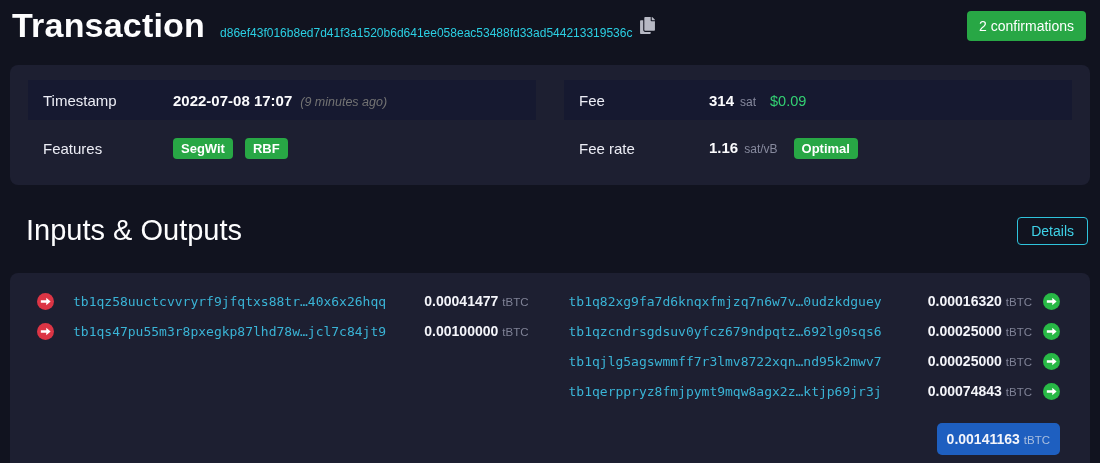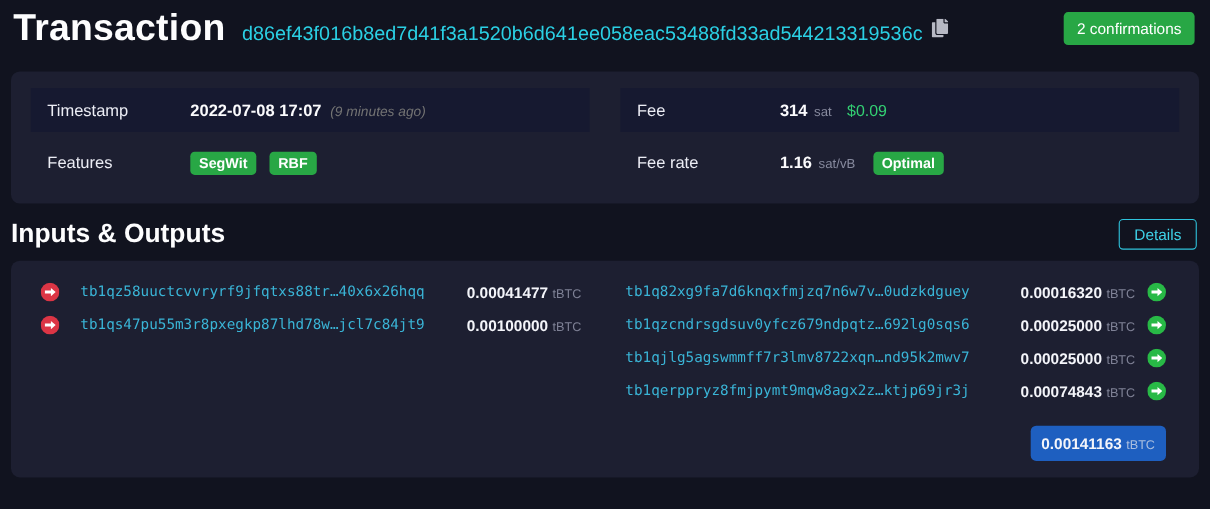--- a/index.html
+++ b/index.html
@@ -5,21 +5,21 @@
   html,body{margin:0;padding:0;background:#11131f;}
   .page{position:relative;width:1100px;height:463px;overflow:hidden;
         background:var(--page-bg,#11131f);color:#f2f3f9;
         font-family:"Liberation Sans",sans-serif;}
 
   
   .hdr{display:flex;align-items:flex-start;justify-content:space-between;
        padding:7px 14px 0 12px;height:50px;}
   .title-group{display:flex;align-items:baseline;}
   .title{margin:0;font-size:34px;font-weight:700;letter-spacing:.2px;color:#fdfdfe;line-height:1.1;}
-  .txid{font-size:18px;color:var(--txid-cyan,#2bd0e4);margin-left:15px;cursor:pointer;}
+  .txid{font-size:12px;color:var(--txid-cyan,#2bd0e4);margin-left:15px;cursor:pointer;}
   .copy-btn{margin-left:8px;align-self:center;background:none;border:none;padding:0;cursor:pointer;line-height:0;}
   .copy-btn svg{width:15px;height:17px;fill:#b7b9c4;}
   .conf-badge{margin-top:4px;background:var(--green,#28a745);color:#fff;
               font-size:14px;padding:7px 12px;border-radius:4px;white-space:nowrap;cursor:pointer;}
 
   
   .summary-box{margin:8px 10px 0 10px;background:var(--box-bg,#1d1f31);border-radius:8px;
                padding:15px 18px;display:flex;gap:28px;height:90px;}
   .summary-col{flex:1;display:flex;flex-direction:column;gap:8px;}
   .srow{display:flex;align-items:center;height:40px;padding:0 15px;font-size:15px;}
@@ -31,21 +31,21 @@
   .val-rel{font-size:12.5px;font-style:italic;color:#737373;margin-left:2px;}
   .val-fiat{color:var(--fiat-green,#33d073);font-size:14.5px;margin-left:8px;}
   .pill{background:var(--green,#28a745);color:#fff;font-size:13px;font-weight:700;
         padding:4px 8px;border-radius:4px;line-height:1;}
   .pill + .pill{margin-left:6px;}
   .pill.opt{margin-left:10px;}
 
   
   .io-hdr{display:flex;align-items:center;justify-content:space-between;
           margin:14px 12px 10px 10px;}
-  .io-title{margin:0;font-size:24px;font-weight:700;color:#fdfdfe;line-height:1.1;}
+  .io-title{margin:16px;font-size:29px;font-weight:400;color:#fdfdfe;line-height:1.1;}
   .details-btn{background:transparent;border:1.5px solid var(--cyan,#2fc3dc);
                color:var(--cyan-bright,#3fd2e8);font-size:14px;padding:5px 13px;
                border-radius:4px;cursor:pointer;font-family:inherit;}
 
   
   .io-box{margin:0 10px;background:var(--box-bg,#1d1f31);border-radius:8px;
           padding:17px 30px 16px 27px;display:flex;gap:40px;height:164px;}
   .io-col{flex:1;display:flex;flex-direction:column;gap:7px;}
   .io-row{display:flex;align-items:center;height:23px;}
   .io-icon{line-height:0;cursor:pointer;}

